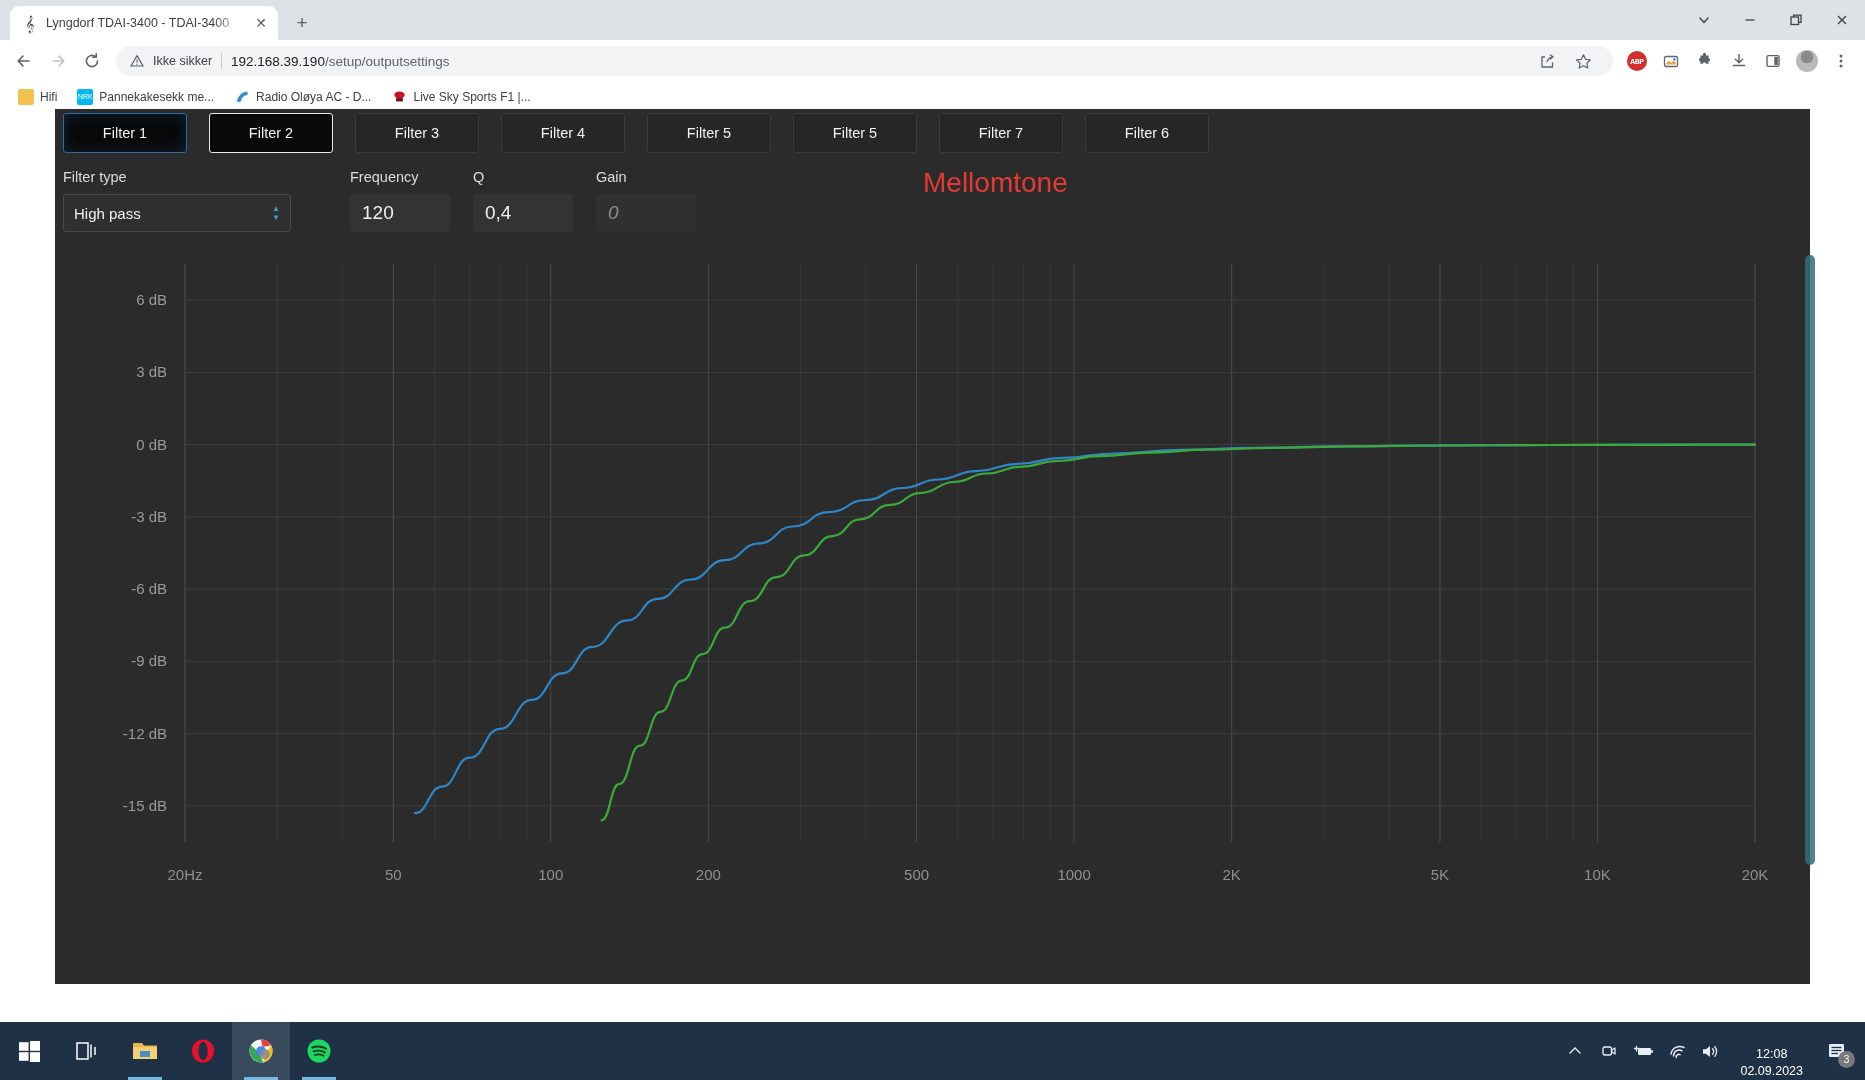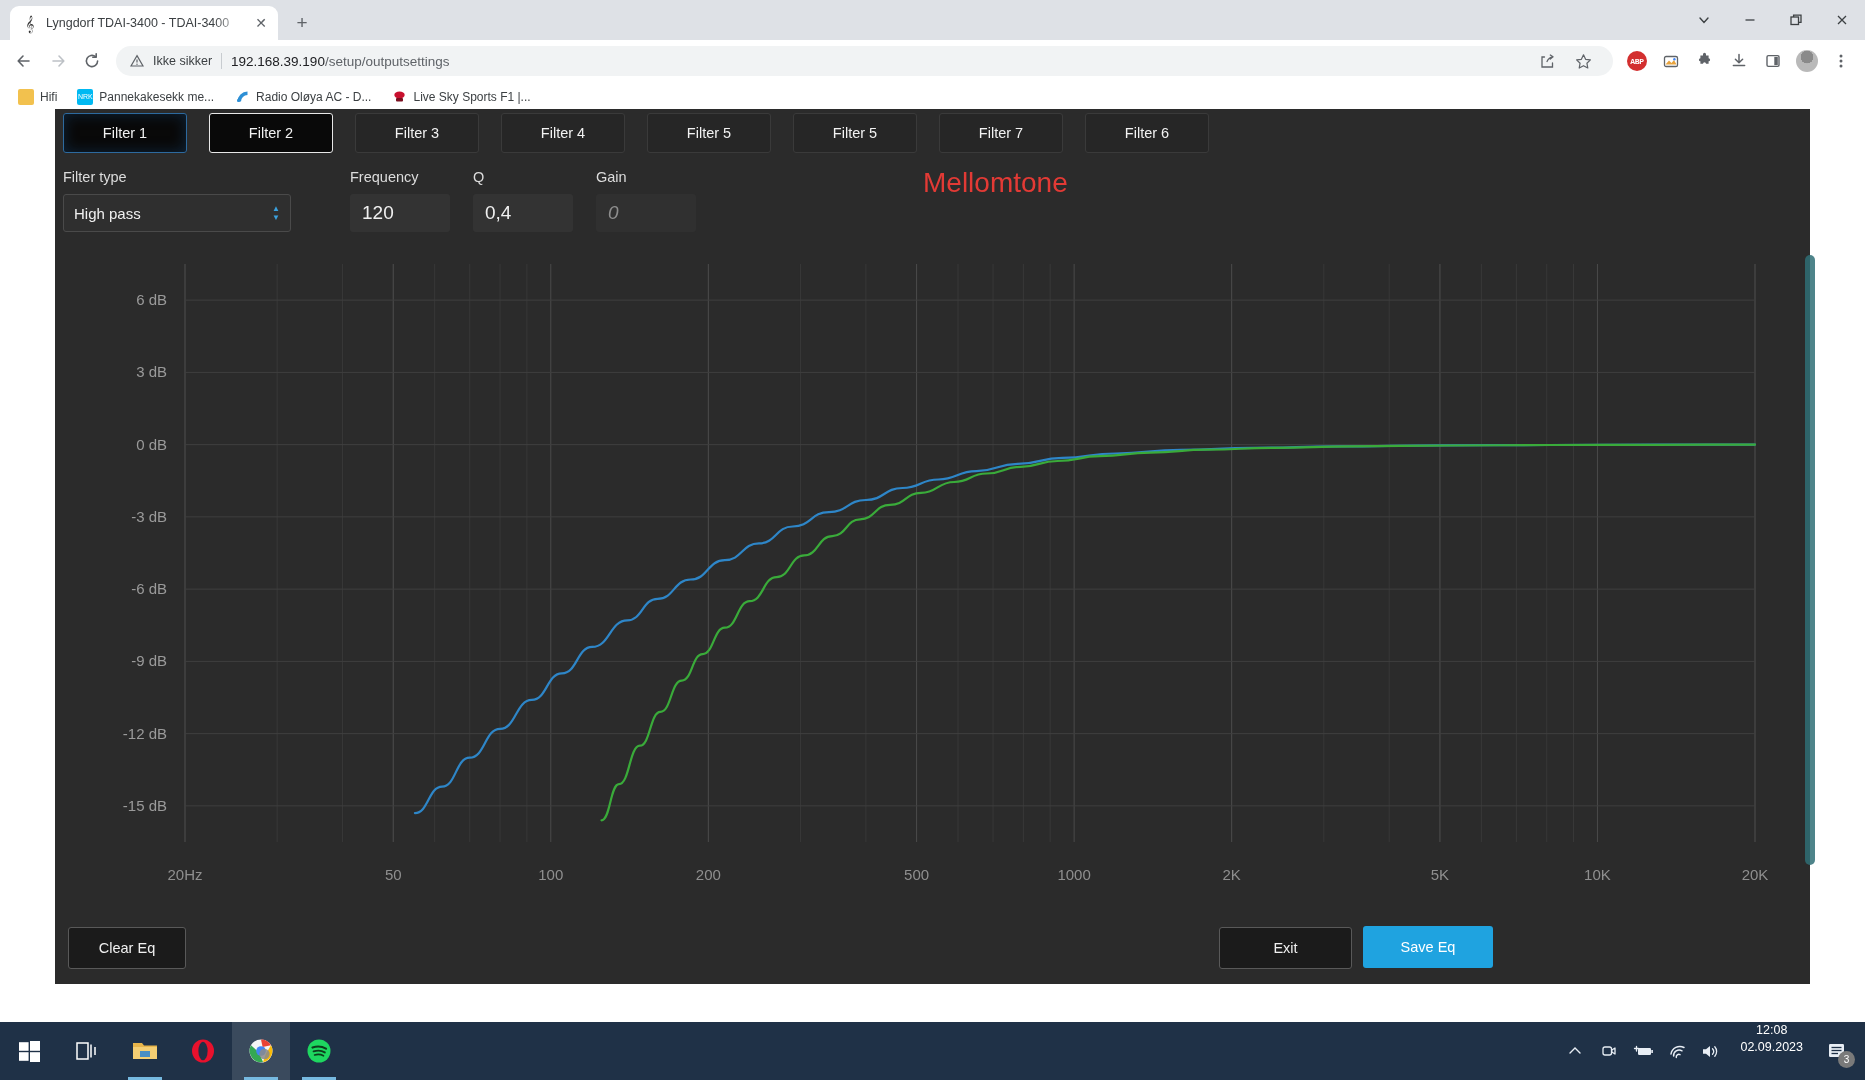--- a/index.html
+++ b/index.html
@@ -112,21 +112,21 @@
   
   .taskbar { position: absolute; left: 0; top: 1022px; width: 1865px; height: 58px;
     background: #1f3147; display: flex; align-items: center; }
   .tb-left { display: flex; align-items: center; height: 58px; }
   .tb-item { width: 58px; height: 58px; display: flex; align-items: center; justify-content: center;
     position: relative; }
   .tb-item.active { background: rgba(255,255,255,.12); }
   .tb-item.active::after, .tb-item.open::after {
     content: ""; position: absolute; bottom: 0; left: 12px; right: 12px; height: 3px; background: #76b9e0;
   }
-  .tray { margin-left: auto; display: flex; align-items: flex-start; gap: 0; height: 58px; padding-right: 6px; }
+  .tray { margin-left: auto; display: flex; align-items: flex-end; gap: 0; height: 58px; padding-right: 6px; }
   .tray-ico { width: 34px; height: 58px; display: flex; align-items: center; justify-content: center;
     color: #e8eef5; }
   .clock { color: #ffffff; font-size: 12.5px; text-align: center; line-height: 17px; padding: 0 12px; }
   .notif { width: 44px; height: 58px; display: flex; align-items: center; justify-content: center;
     position: relative; color: #e8eef5; }
   .notif-badge { position: absolute; right: 4px; bottom: 12px; width: 17px; height: 17px;
     border-radius: 50%; background: #7a7a7a; color: #fff; font-size: 10px;
     display: flex; align-items: center; justify-content: center; }
 </style>
 </head>
@@ -384,25 +384,20 @@
             <text x="1019.1276356025164" y="628" text-anchor="middle" fill="#8f8f8f" font-size="15" font-family="&quot;Liberation Sans&quot;, sans-serif">1000</text>
             <text x="1176.6666666666665" y="628" text-anchor="middle" fill="#8f8f8f" font-size="15" font-family="&quot;Liberation Sans&quot;, sans-serif">2K</text>
             <text x="1384.9219378716996" y="628" text-anchor="middle" fill="#8f8f8f" font-size="15" font-family="&quot;Liberation Sans&quot;, sans-serif">5K</text>
             <text x="1542.46096893585" y="628" text-anchor="middle" fill="#8f8f8f" font-size="15" font-family="&quot;Liberation Sans&quot;, sans-serif">10K</text>
             <text x="1700" y="628" text-anchor="middle" fill="#8f8f8f" font-size="15" font-family="&quot;Liberation Sans&quot;, sans-serif">20K</text>
             <path d="M359.9,561.1 C373.5,561.1 373.5,534.6 387.1,534.6 C400.9,534.6 400.9,505.7 414.7,505.7 C429.9,505.7 429.9,476.8 445.1,476.8 C461.0,476.8 461.0,447.9 476.8,447.9 C491.9,447.9 491.9,421.4 506.9,421.4 C522.1,421.4 522.1,394.9 537.2,394.9 C554.8,394.9 554.8,368.4 572.3,368.4 C587.4,368.4 587.4,346.8 602.6,346.8 C619.1,346.8 619.1,327.5 635.6,327.5 C652.7,327.5 652.7,308.2 669.8,308.2 C686.9,308.2 686.9,291.4 704.0,291.4 C720.9,291.4 720.9,274.5 737.8,274.5 C755.9,274.5 755.9,260.1 773.9,260.1 C792.4,260.1 792.4,248.0 810.9,248.0 C829.2,248.0 829.2,236.0 847.5,236.0 C865.4,236.0 865.4,227.5 883.3,227.5 C902.2,227.5 902.2,219.1 921.2,219.1 C941.9,219.1 941.9,211.9 962.7,211.9 C985.1,211.9 985.1,205.9 1007.5,205.9 C1034.0,205.9 1034.0,201.5 1060.6,201.5 C1093.3,201.5 1093.3,197.9 1126.0,197.9 C1162.1,197.9 1162.1,195.8 1198.3,195.8 C1240.9,195.8 1240.9,194.3 1283.5,194.3 C1334.2,194.3 1334.2,193.3 1384.9,193.3 C1438.3,193.3 1438.3,193.0 1491.7,193.0 C1546.9,193.0 1546.9,192.7 1602.1,192.7 C1651.0,192.7 1651.0,192.6 1700.0,192.6" stroke="#2e86c8" stroke-width="2.2" fill="none" stroke-linecap="round" stroke-linejoin="round"></path>
             <path d="M546.5,568.3 C555.3,568.3 555.3,532.2 564.0,532.2 C574.5,532.2 574.5,493.7 584.9,493.7 C595.2,493.7 595.2,459.9 605.4,459.9 C616.1,459.9 616.1,428.6 626.8,428.6 C637.2,428.6 637.2,402.1 647.6,402.1 C658.7,402.1 658.7,375.7 669.8,375.7 C682.3,375.7 682.3,349.2 694.8,349.2 C708.2,349.2 708.2,325.1 721.5,325.1 C735.4,325.1 735.4,303.4 749.2,303.4 C763.2,303.4 763.2,284.1 777.3,284.1 C791.2,284.1 791.2,267.3 805.1,267.3 C820.1,267.3 820.1,252.8 835.1,252.8 C850.6,252.8 850.6,240.8 866.1,240.8 C882.6,240.8 882.6,230.0 899.2,230.0 C915.3,230.0 915.3,221.5 931.5,221.5 C948.5,221.5 948.5,214.8 965.6,214.8 C984.1,214.8 984.1,209.0 1002.6,209.0 C1023.8,209.0 1023.8,204.2 1044.9,204.2 C1070.2,204.2 1070.2,200.6 1095.6,200.6 C1124.2,200.6 1124.2,197.7 1152.7,197.7 C1185.4,197.7 1185.4,195.8 1218.1,195.8 C1257.7,195.8 1257.7,194.3 1297.3,194.3 C1345.6,194.3 1345.6,193.5 1393.8,193.5 C1445.6,193.5 1445.6,193.0 1497.4,193.0 C1549.7,193.0 1549.7,192.8 1602.1,192.8 C1651.0,192.8 1651.0,192.6 1700.0,192.6" stroke="#3aab3a" stroke-width="2.2" fill="none" stroke-linecap="round" stroke-linejoin="round"></path>
           </svg>
       </div>
 
-      <div class="actions">
-        <div class="btn btn-dark" style="left:13px;top:10px;width:118px">Clear Eq</div>
-        <div class="btn btn-dark" style="left:1164px;top:10px;width:133px">Exit</div>
-        <div class="btn btn-blue" style="left:1308px;top:9px;width:130px">Save Eq</div>
-      </div>
     </div>
 
     <div class="pagescroll"></div>
   </div>
 </div>
 
 <div class="taskbar">
   <div class="tb-left">
     <div class="tb-item">
       <svg width="23" height="23" viewBox="0 0 23 23">

